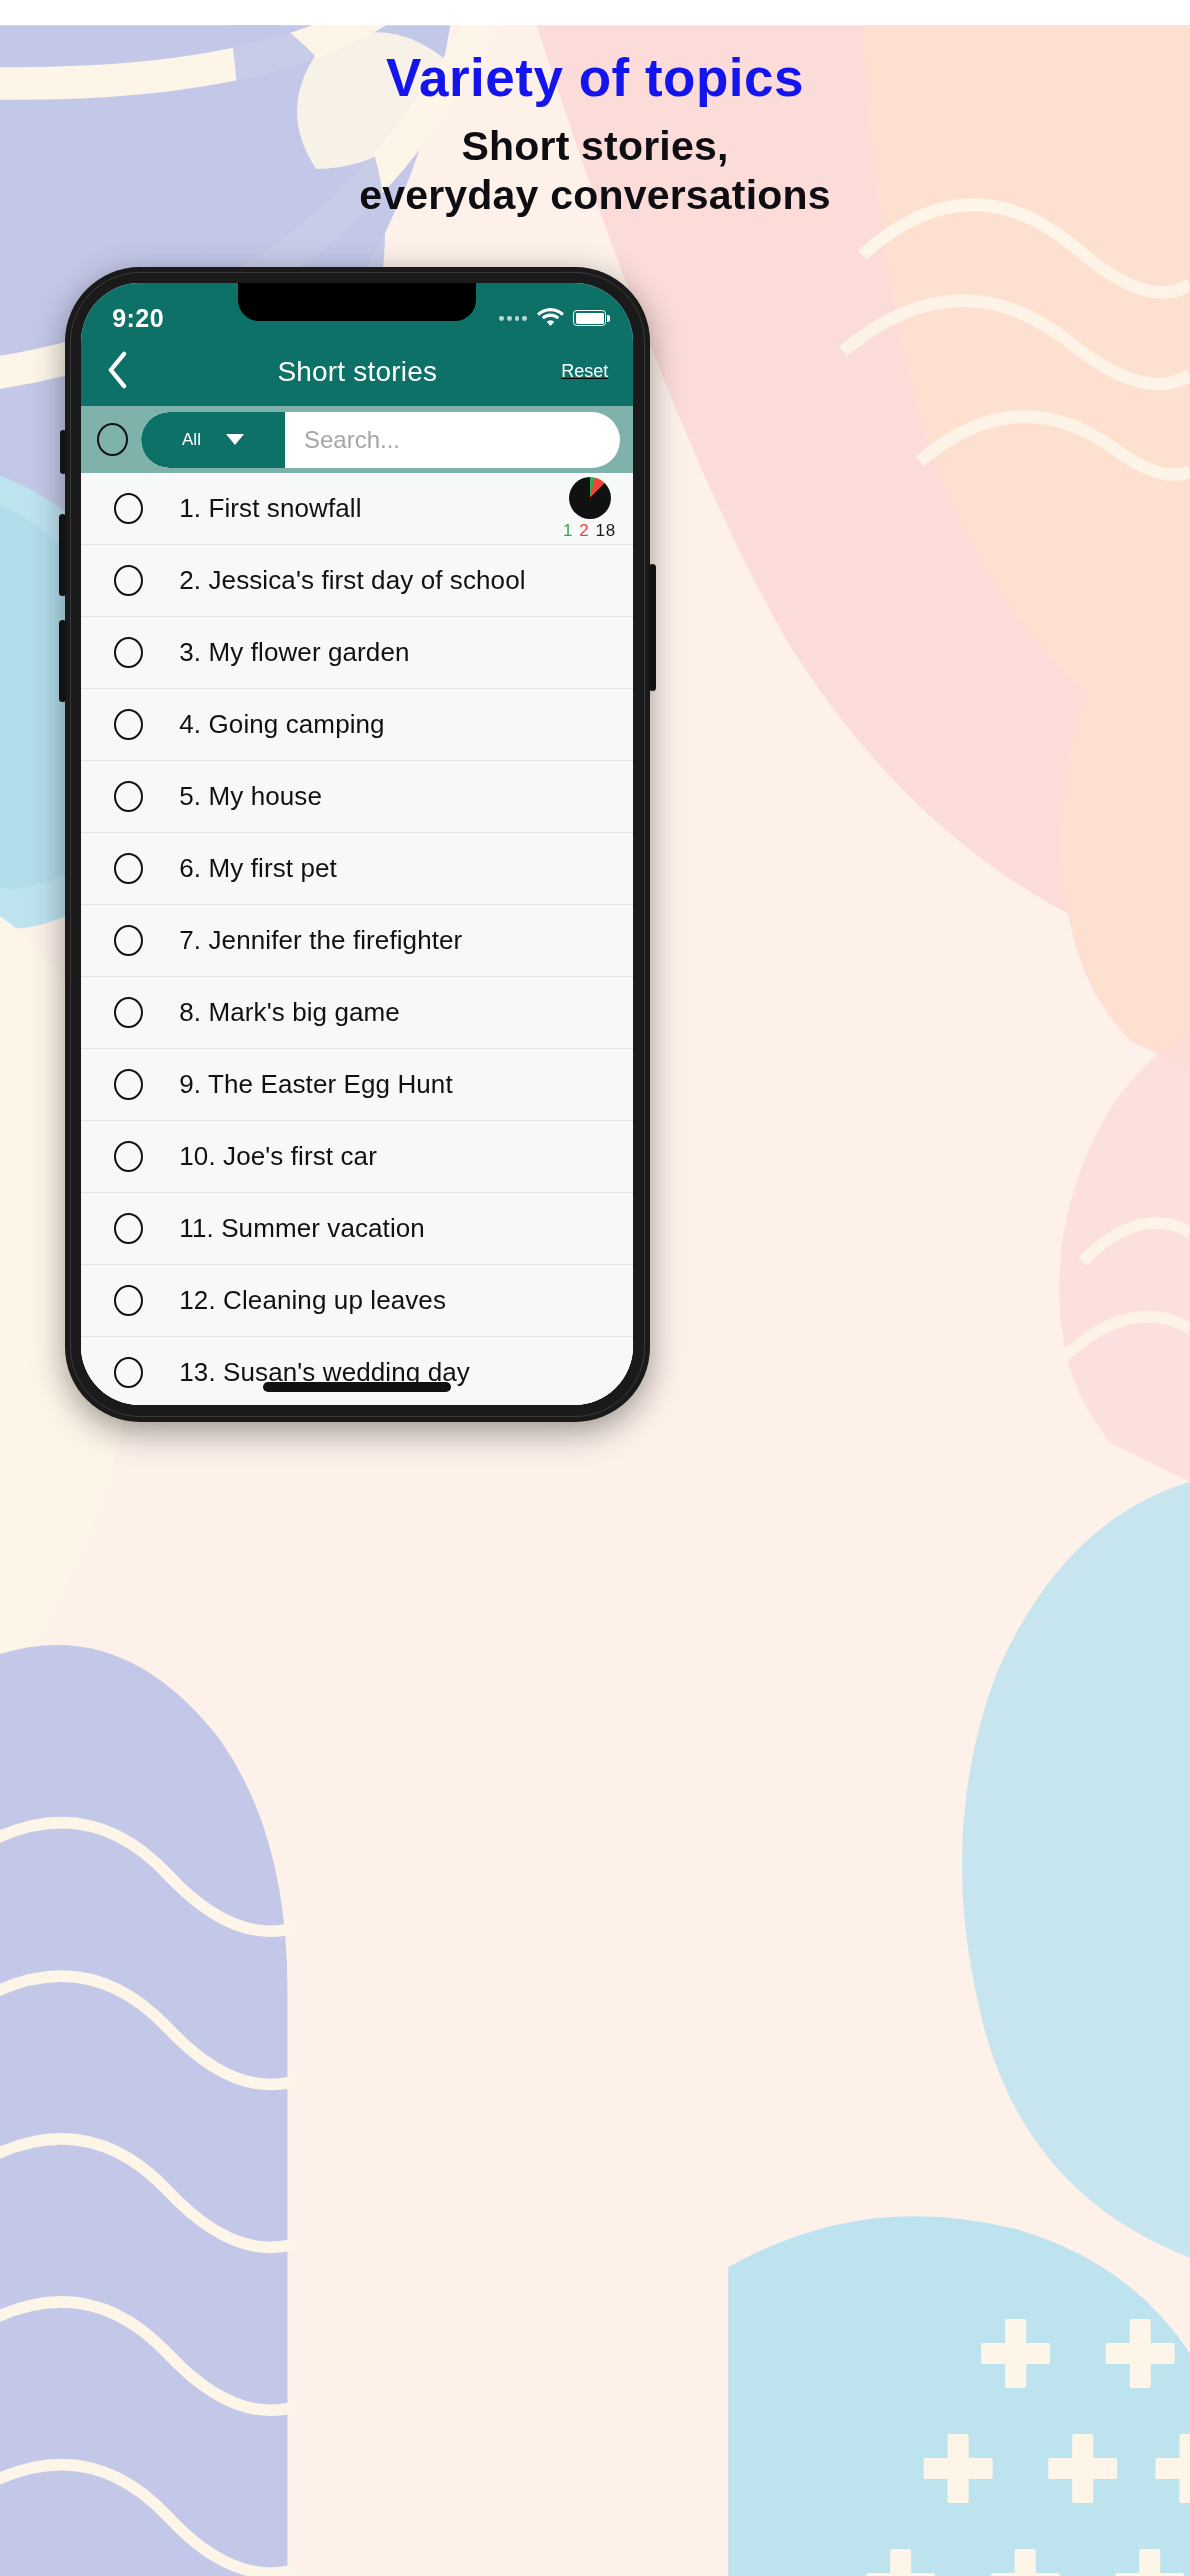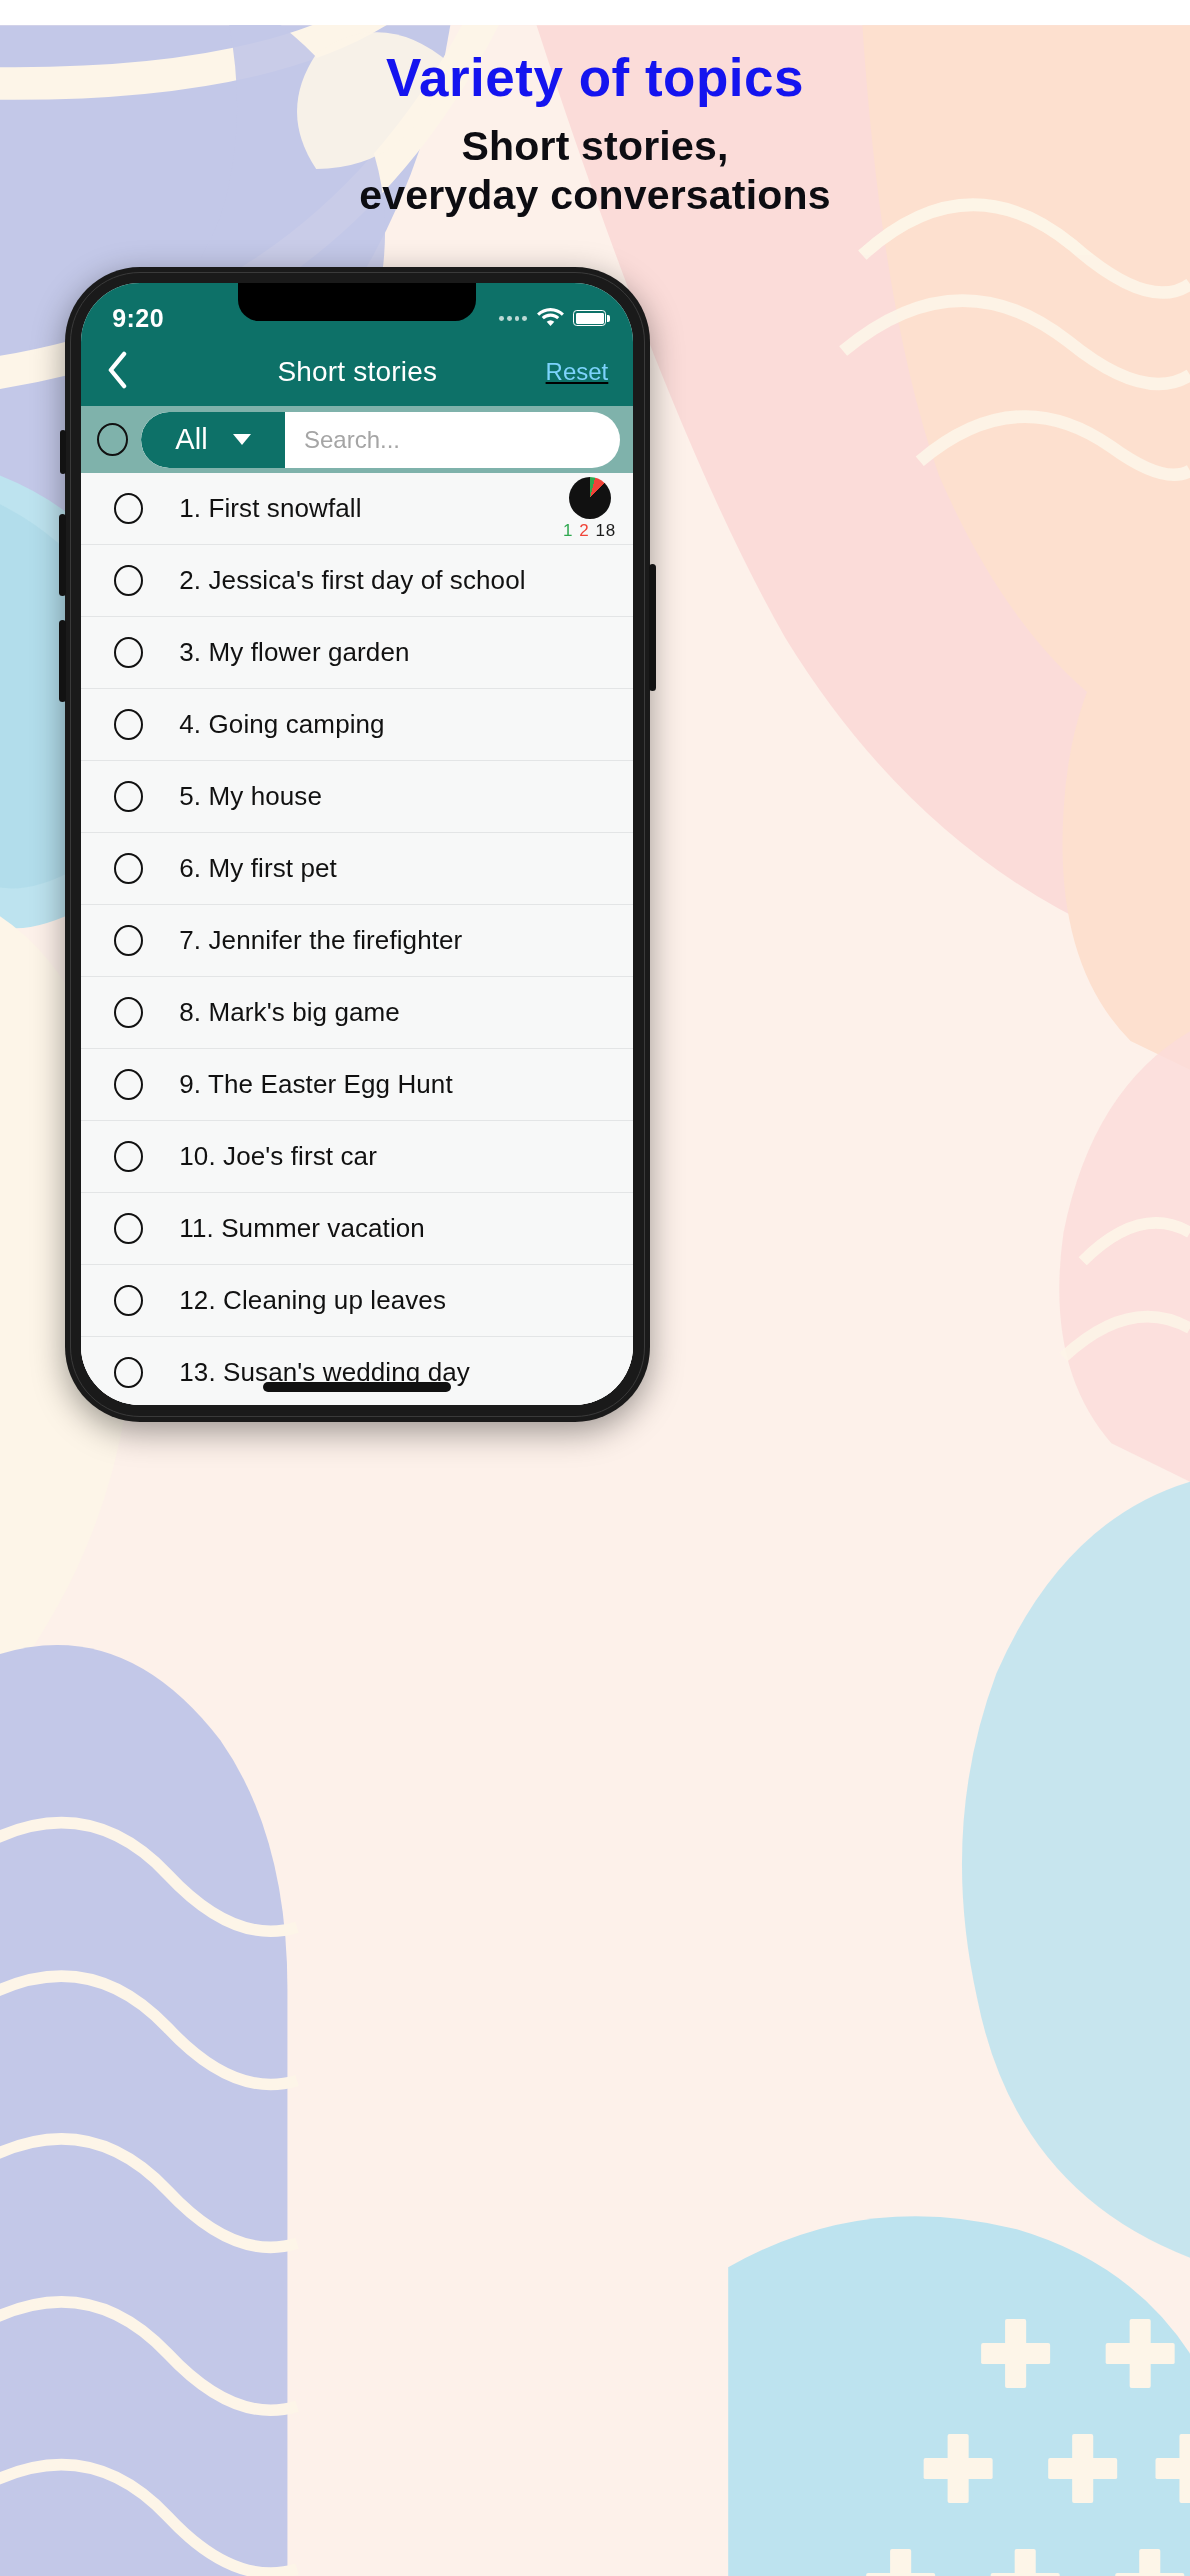--- a/index.html
+++ b/index.html
@@ -98,42 +98,42 @@
     display: flex; align-items: center; position: relative;
     padding: 0 25px;
     text-decoration: underline;
   }
   .back-btn { width: 40px; display: flex; align-items: center; cursor: pointer; }
   .appbar-title {
     position: absolute; left: 0; right: 0; text-align: center;
     color: #fff; font-size: 28px; letter-spacing: 0.2px;
   }
   .reset-btn {
-    margin-left: auto; color: #7dd3fc; font-size: 24px;
+    margin-left: auto; color: #ffffff; font-size: 18px;
     position: relative; z-index: 2; cursor: pointer;
   }
 
   
   .filterbar {
     height: 67px; background: #7fb2ab;
     display: flex; align-items: center; padding: 0 13.4px 0 15.3px; gap: 11.5px;
   }
   .select-circle {
     width: 31px; height: 33px; border: 2.9px solid #111; border-radius: 50%;
     flex: 0 0 auto; margin-right: 1.9px; cursor:pointer;
   }
   .searchwrap {
     flex: 1; height: 56px; background: #fff; border-radius: 29px;
     display: flex; align-items: center; overflow: hidden;
   }
   .dropdown {
     background: #0d7168; height: 100%; width: 144px; flex: 0 0 auto;
     border-radius: 29px 0 0 29px;
     display: flex; align-items: center; justify-content: center; gap: 25px;
-    color: #fff; font-size: 29px; cursor: pointer;
+    color: #fff; font-size: 17px; cursor: pointer;
   }
   .caret {
     width: 0; height: 0; border-left: 9.6px solid transparent;
     border-right: 9.6px solid transparent; border-top: 11.5px solid #fff;
   }
   .search-input {
     flex: 1; border: none; outline: none; background: transparent;
     font-family: "Liberation Sans", sans-serif; font-size: 24px;
     color: #3a3a3a; padding-left: 19px;
   }

